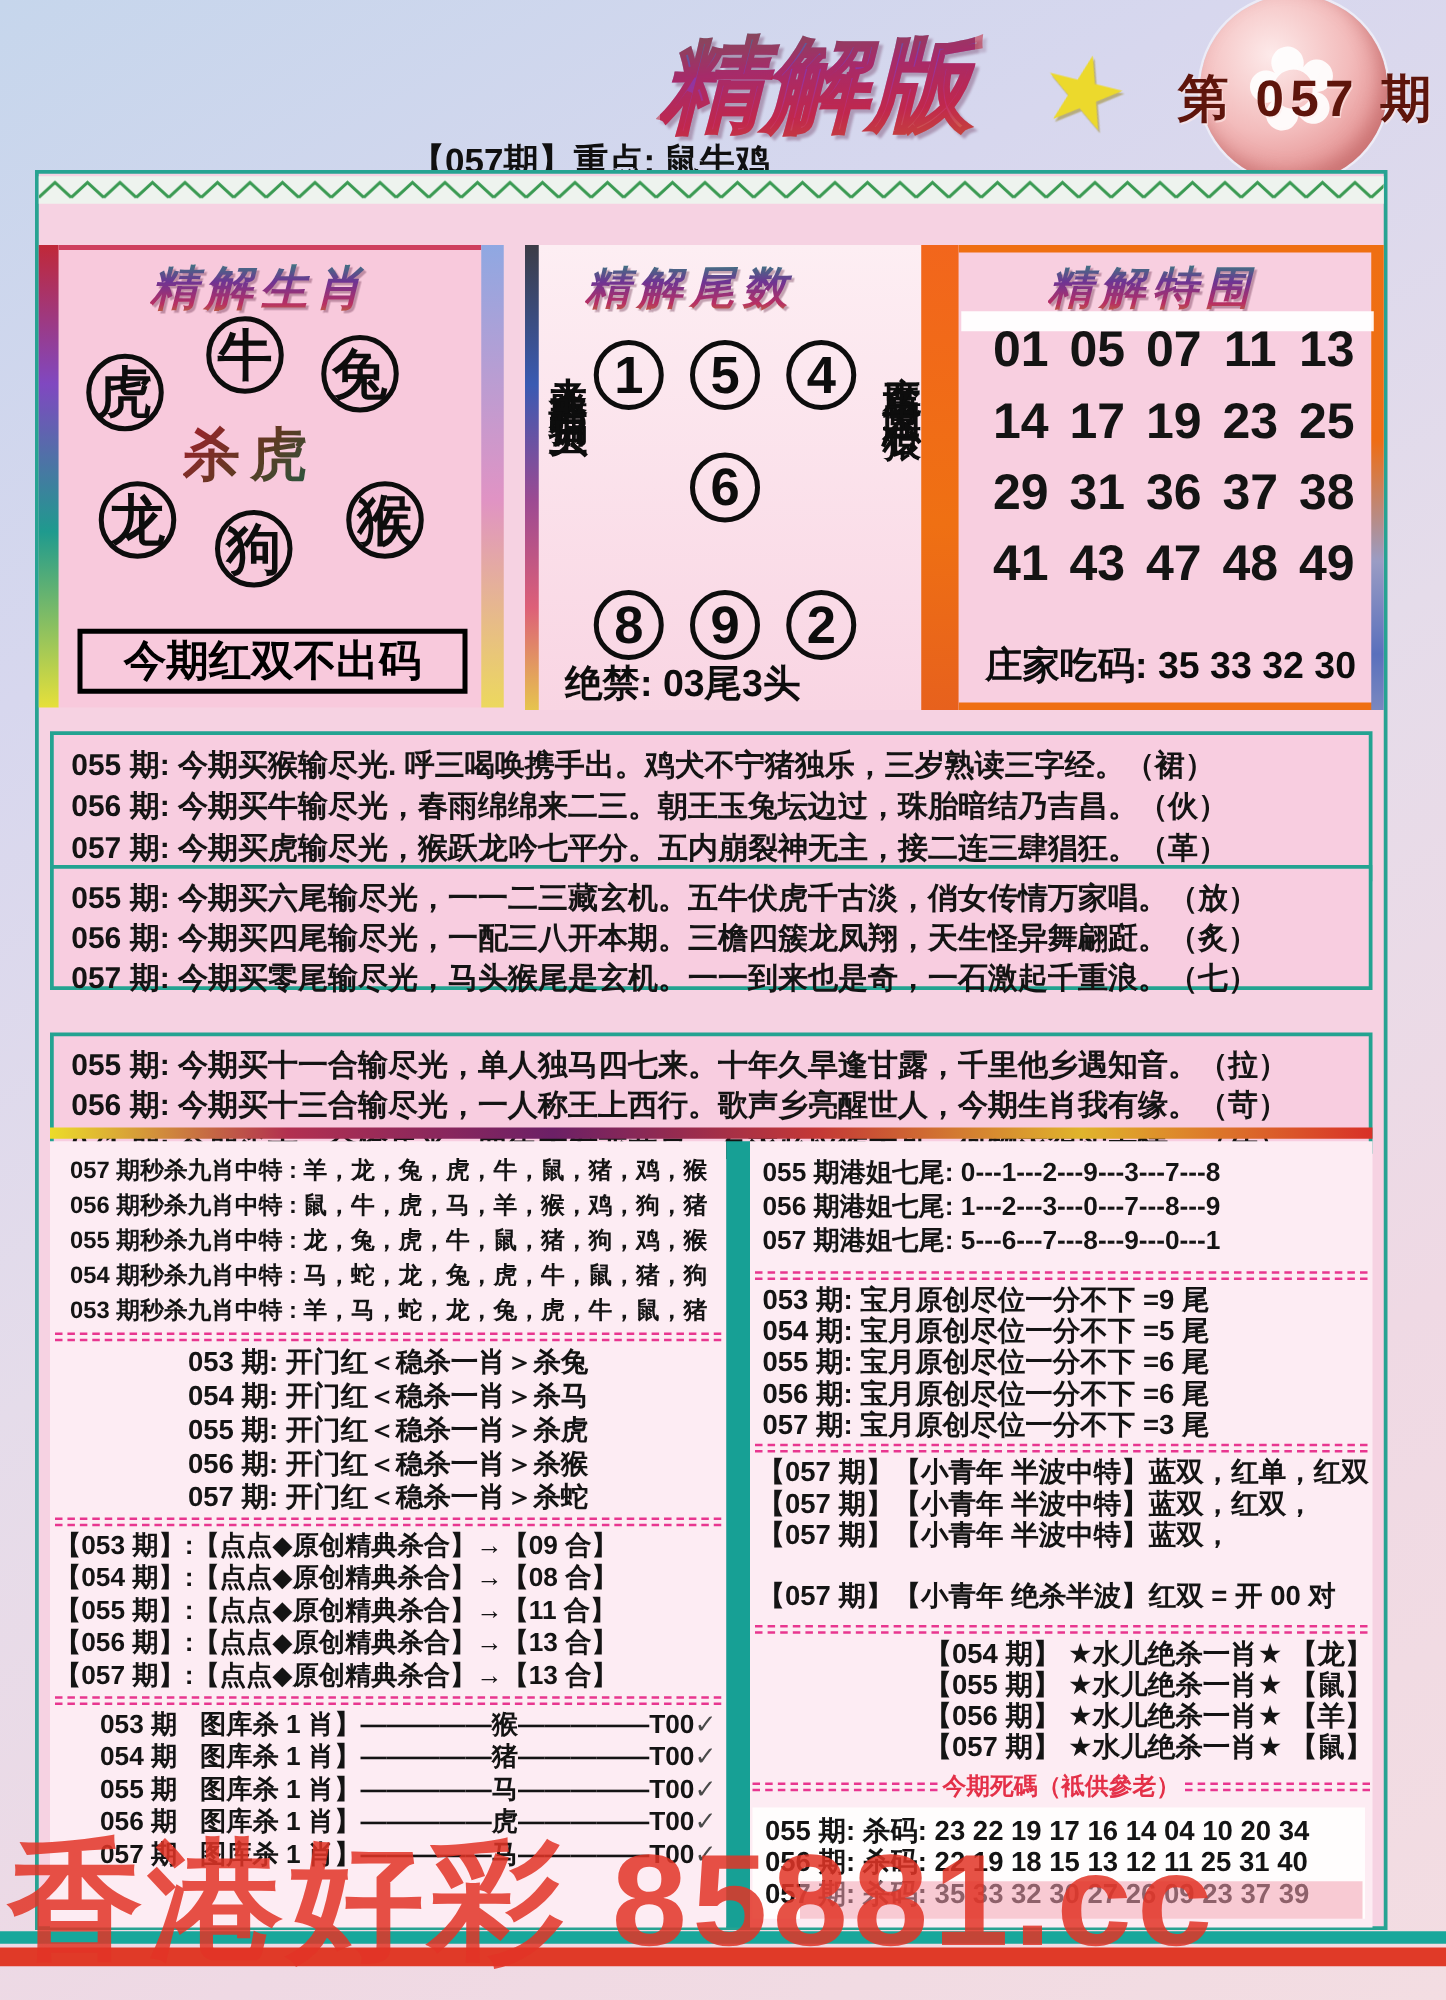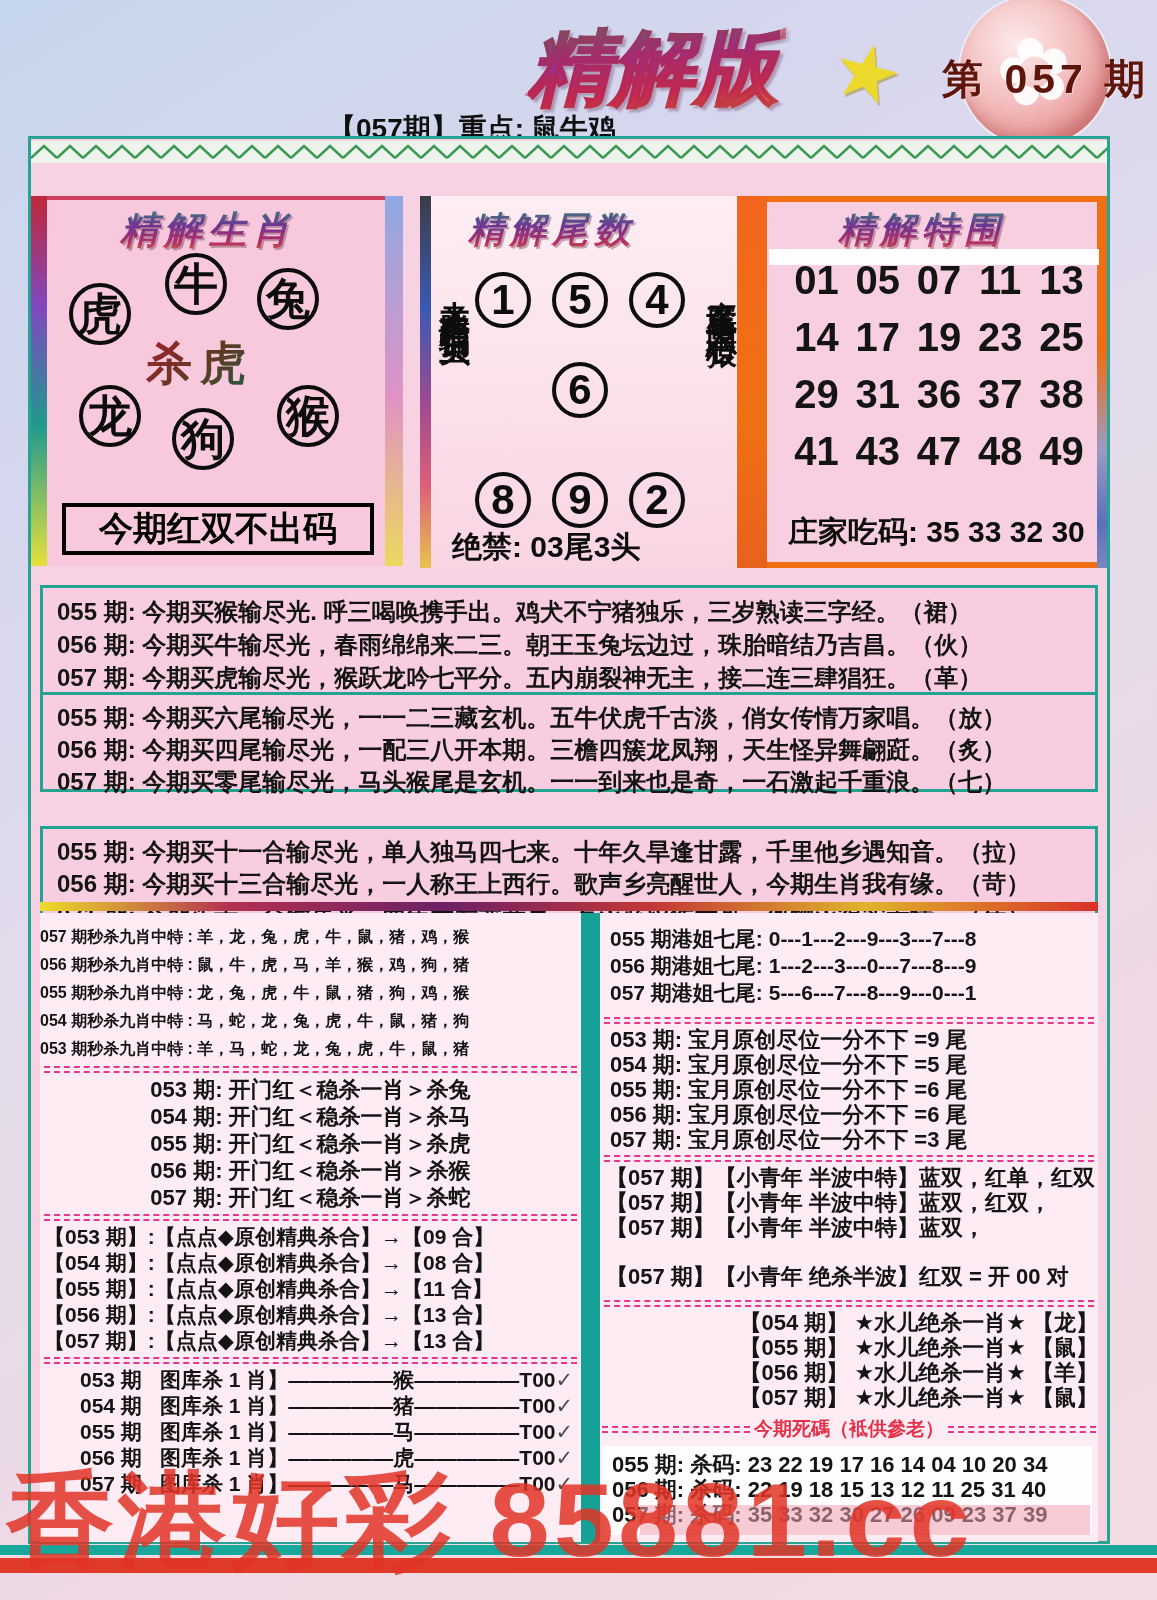--- a/index.html
+++ b/index.html
@@ -94,22 +94,22 @@
   .verse-line { font-size:24px; font-weight:bold; color:#141414; white-space:nowrap; }
 
   .grad-strip { left:40px; top:902px; width:1058px; height:9px;
     background:linear-gradient(90deg,#ecdc2a 0%,#b23050 18%,#6c2066 38%,#c43836 58%,#e0b42c 78%,#d83028 100%); }
 
   
   .col-left  { left:40px;  top:913px; width:541px; height:629px; background:#fdecf3; overflow:hidden; }
   .col-right { left:600px; top:913px; width:498px; height:629px; background:#fdecf3; overflow:hidden; }
   .teal-divider { left:581px; top:913px; width:19px; height:629px; background:#17a095; }
 
-  .small-line { font-size:16px; font-weight:bold; color:#141414; line-height:28px;
-    padding-left:0; white-space:nowrap; }
+  .small-line { font-size:19px; font-weight:bold; color:#141414; line-height:28px;
+    padding-left:16px; white-space:nowrap; }
   .sep { border-top:2px dashed #e8368f; border-bottom:2px dashed #e8368f; height:7px; margin:3px 4px; }
   .center-line { font-size:22px; font-weight:bold; color:#141414; line-height:27px;
     text-align:center; white-space:nowrap; }
   .dd-line { font-size:21px; font-weight:bold; color:#141414; line-height:26px;
     padding-left:4px; white-space:nowrap; }
   .tuku-row { display:grid; grid-template-columns:120px 1fr 42px; font-size:21px; font-weight:bold;
     color:#141414; line-height:26px; white-space:nowrap; }
   .tuku-row .p { padding-left:40px; }
   .check-icon { color:#4a4a4a; }
 

